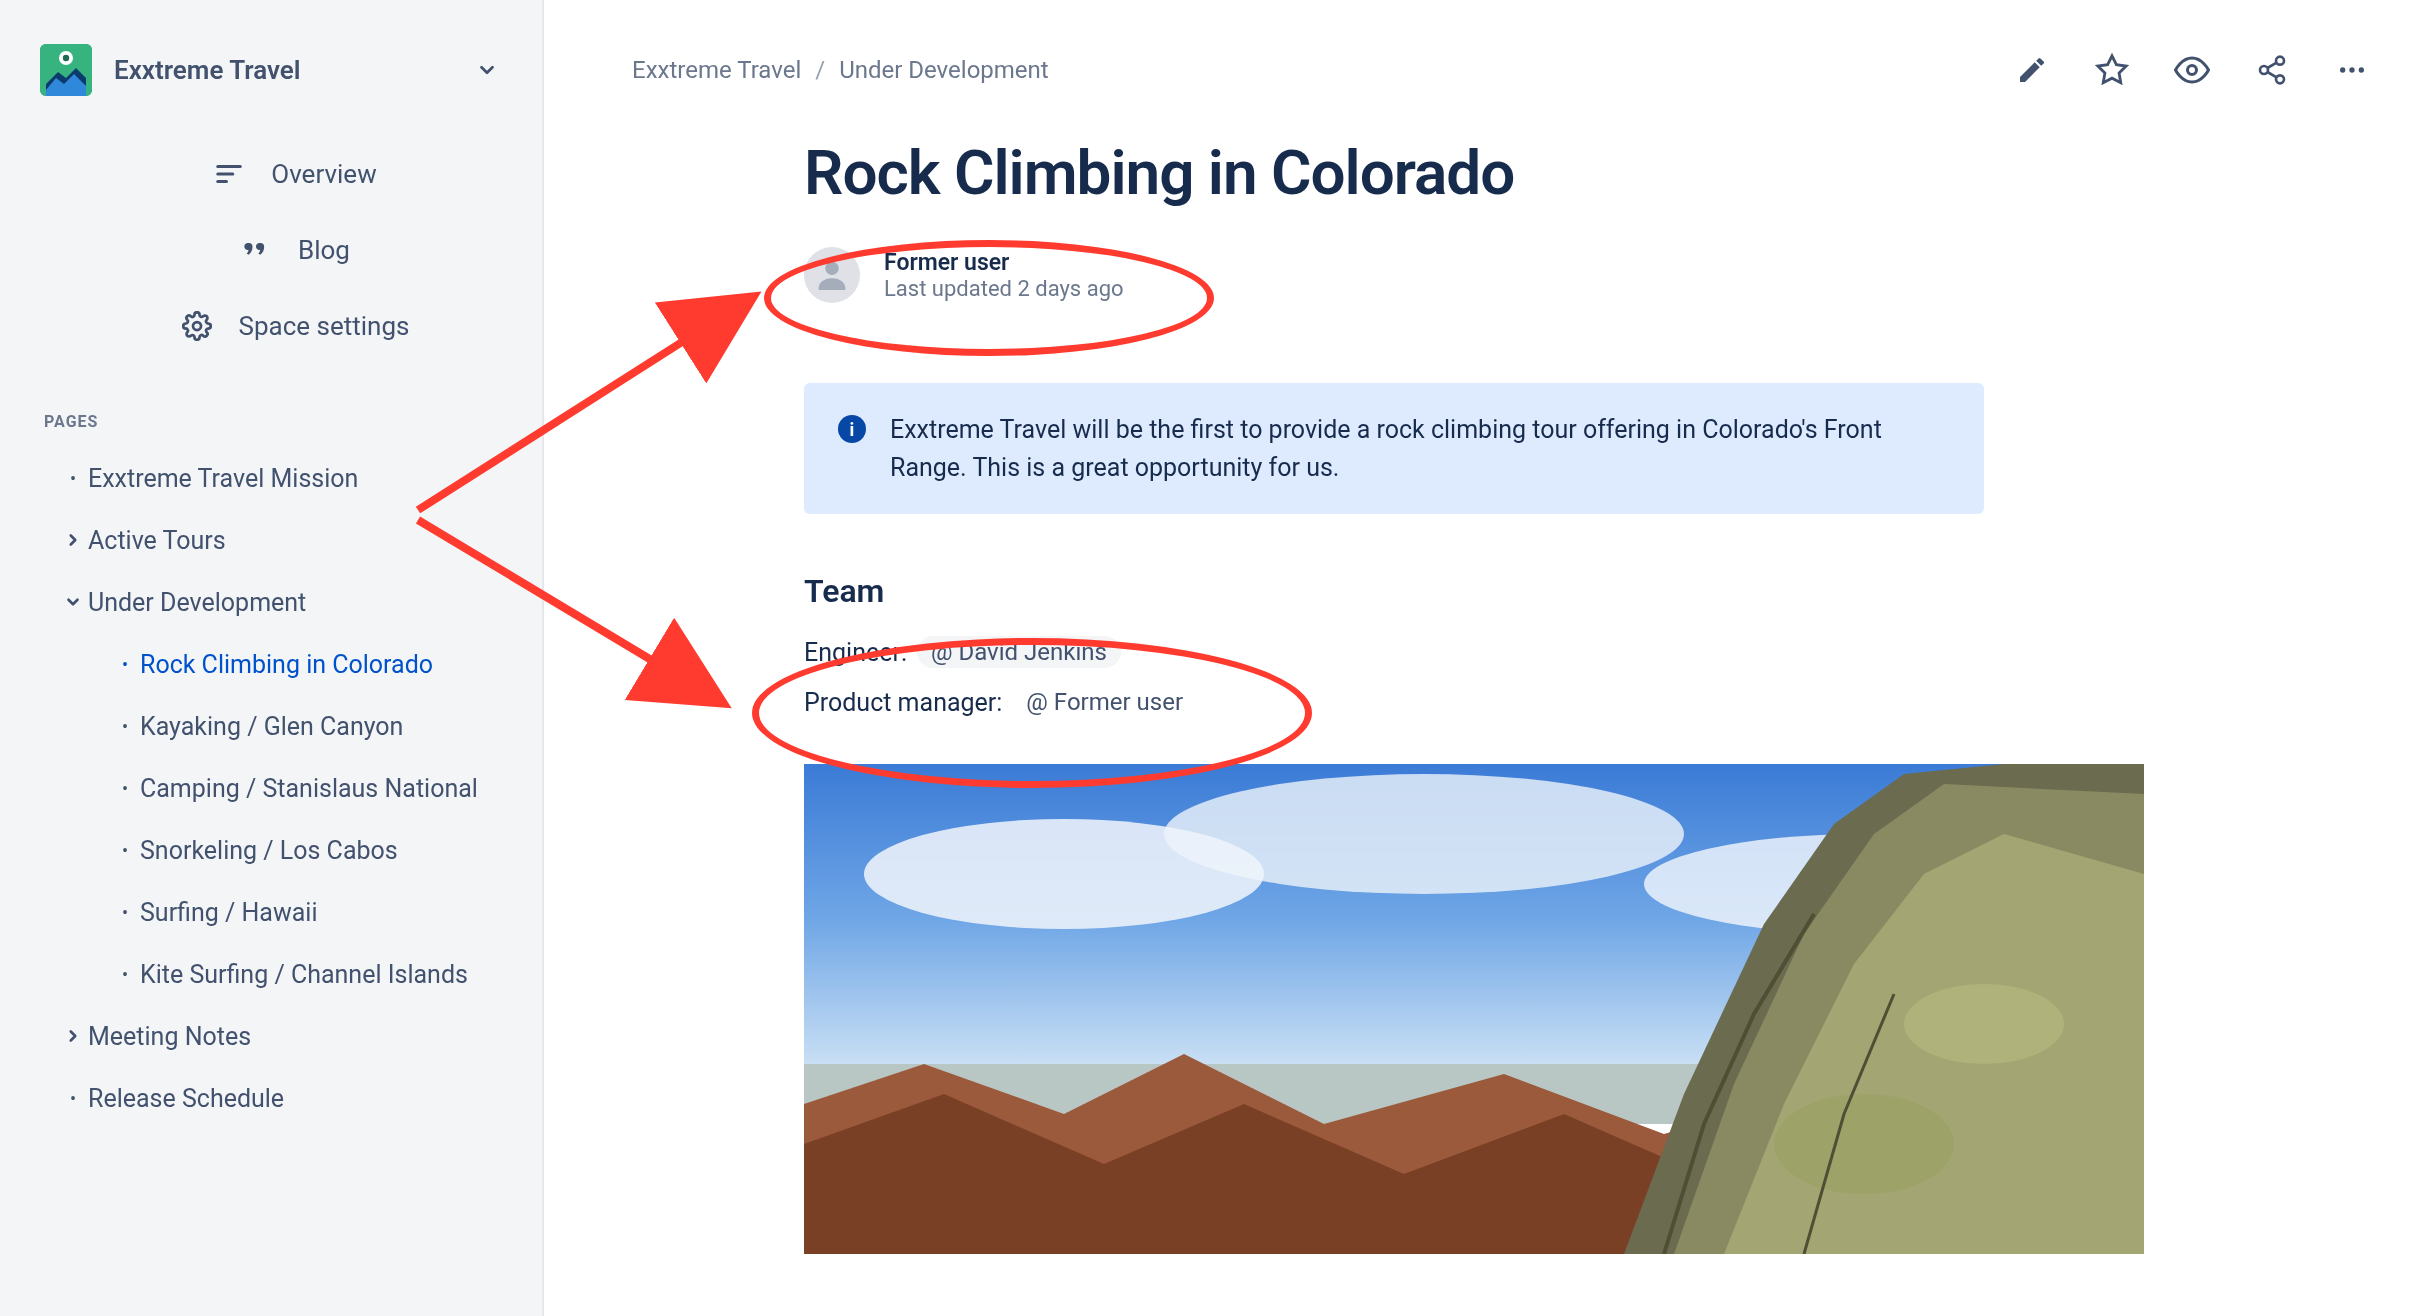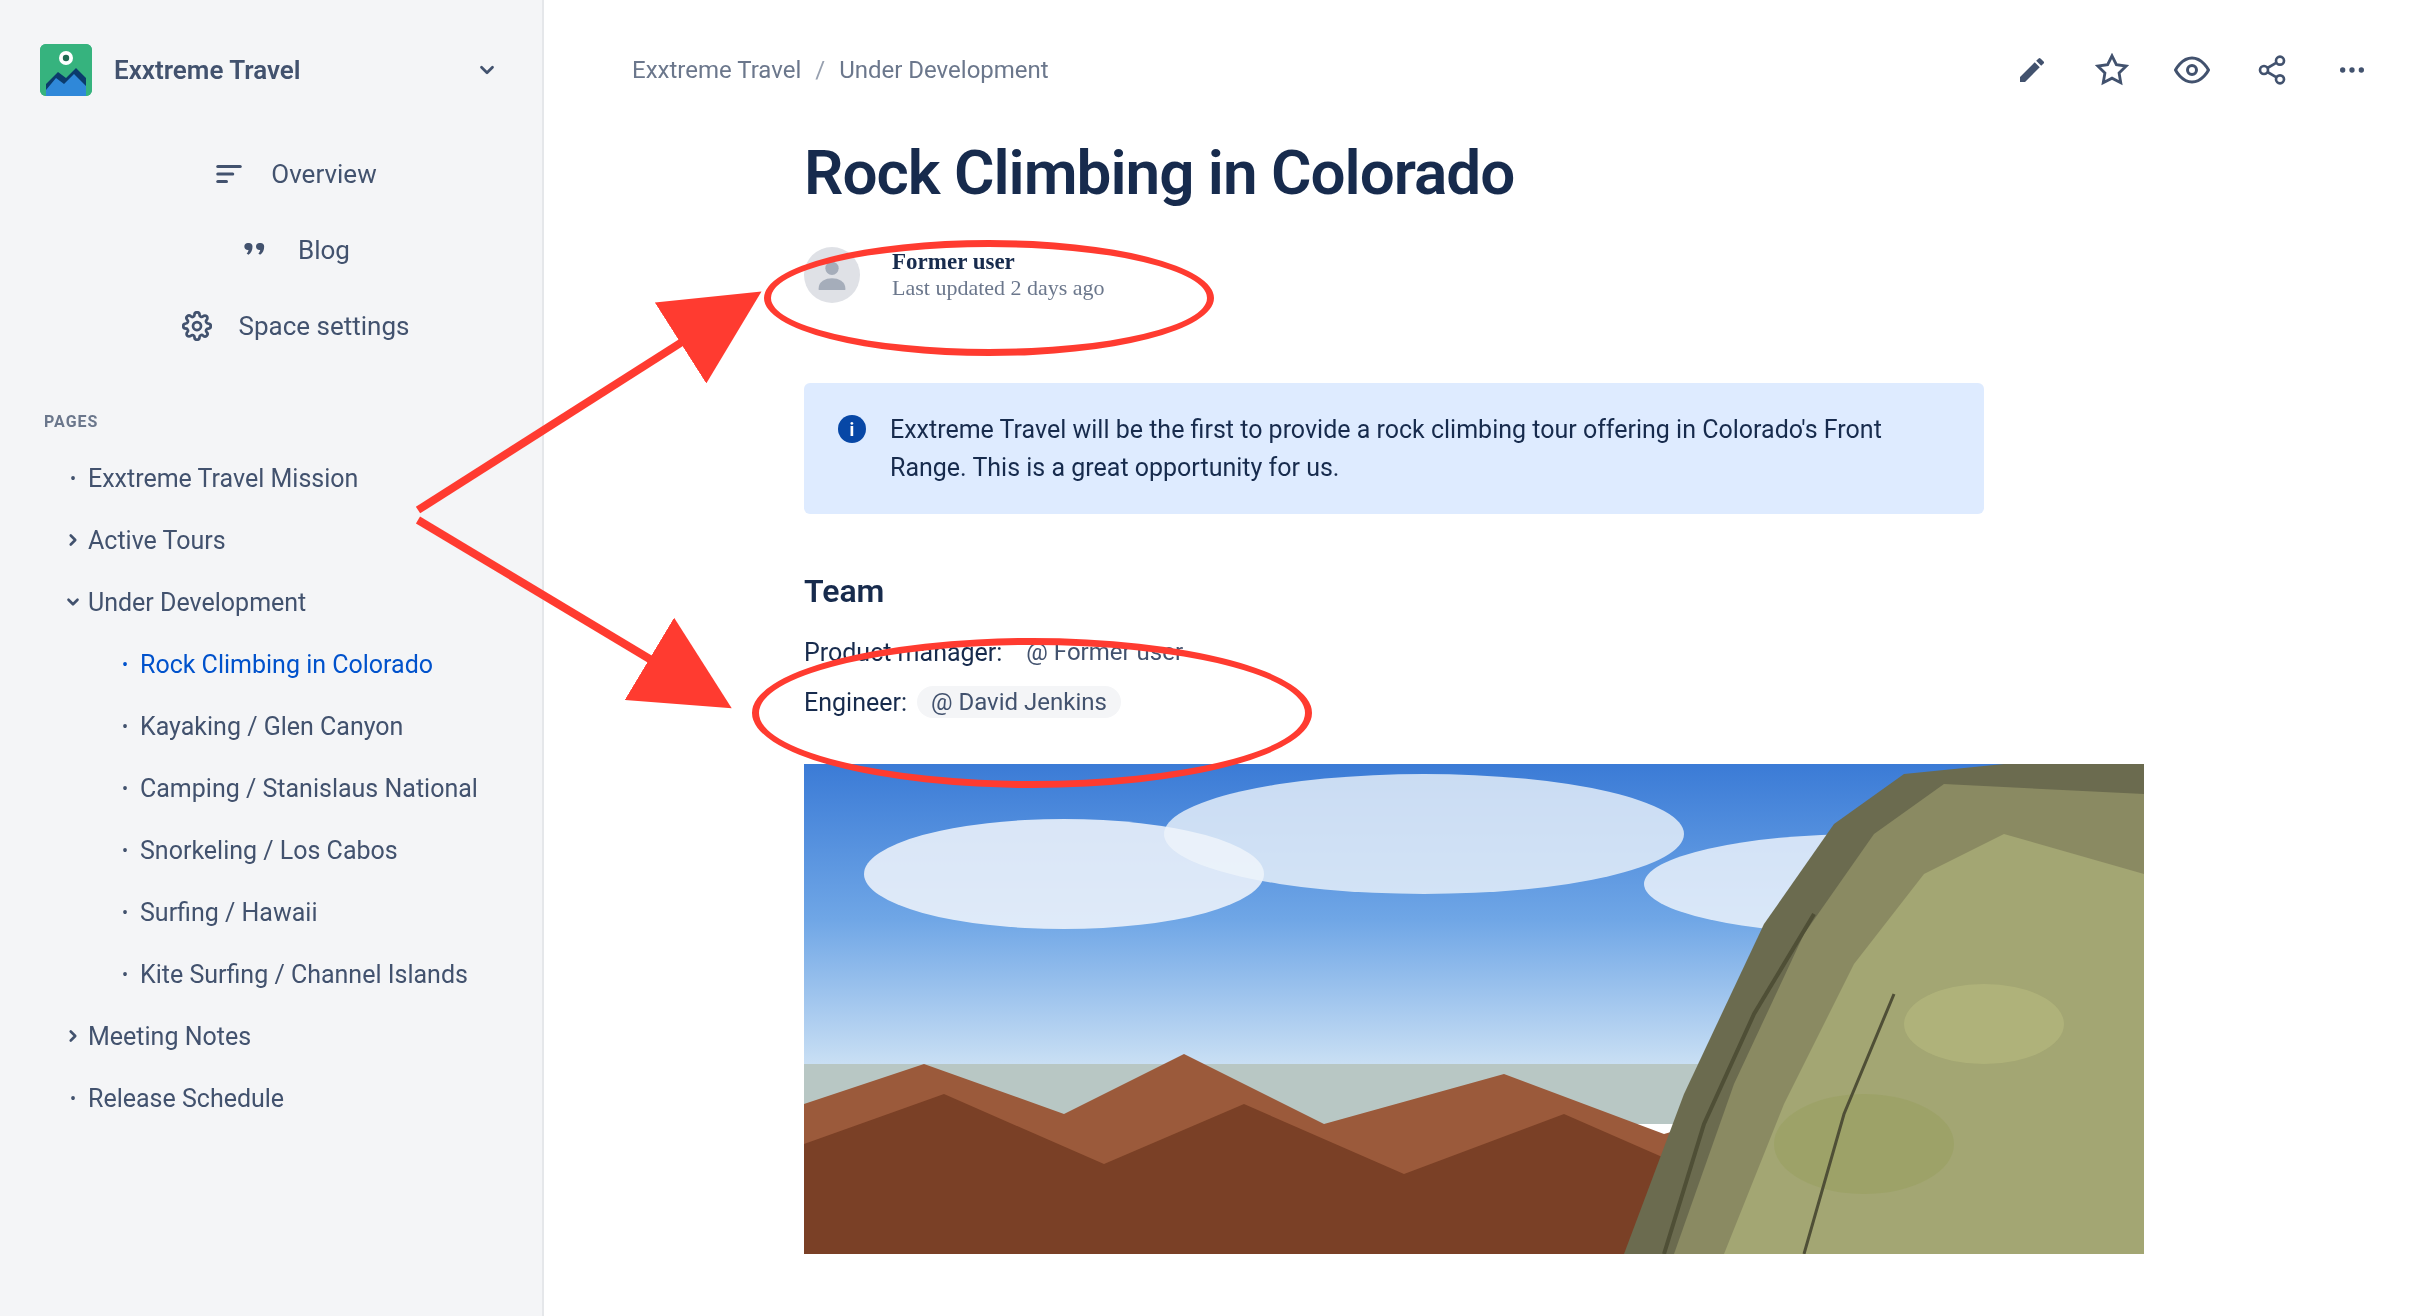--- a/index.html
+++ b/index.html
@@ -138,24 +138,23 @@
   .page-title {
     font-size: 62px;
     font-weight: 600;
     color: #172b4d;
     letter-spacing: -1px;
     margin-bottom: 30px;
   }
   .byline {
     display: flex;
     align-items: center;
-    gap: 32px;
+    gap: 24px;
     position: relative;
     padding: 8px 0 10px 0;
-    font-family: Liberation Serif, serif;
   }
   .avatar {
     width: 56px; height: 56px;
     border-radius: 50%;
     background: #dfe1e6;
     display: flex; align-items: center; justify-content: center;
     color: #a5adba;
   }
   .byline-text { display: flex; flex-direction: column; }
   .author-name { font-size: 23px; font-weight: 600; color: #172b4d; }
@@ -404,26 +403,26 @@
     </div>
 
     <div class="info-panel">
       <div class="info-icon">i</div>
       <div>Exxtreme Travel will be the first to provide a rock climbing tour offering in Colorado's Front Range. This is a great opportunity for us.</div>
     </div>
 
     <h2 class="section-title">Team</h2>
 
     <div class="team-row">
+      <span>Engineer:</span>
+      <span class="mention">@ David Jenkins</span>
+    </div>
+    <div class="team-row">
       <span>Product manager:</span>
       <span class="mention former">@ Former user</span>
-    </div>
-    <div class="team-row">
-      <span>Engineer:</span>
-      <span class="mention">@ David Jenkins</span>
     </div>
 
     <div class="hero-image">
       <svg viewBox="0 0 1340 490" preserveAspectRatio="xMidYMid slice">
         <defs>
           <linearGradient id="sky" x1="0" y1="0" x2="0" y2="1">
             <stop offset="0" stop-color="#3b7bd6"></stop>
             <stop offset="0.5" stop-color="#6fa6e6"></stop>
             <stop offset="1" stop-color="#cfe3f5"></stop>
           </linearGradient>

